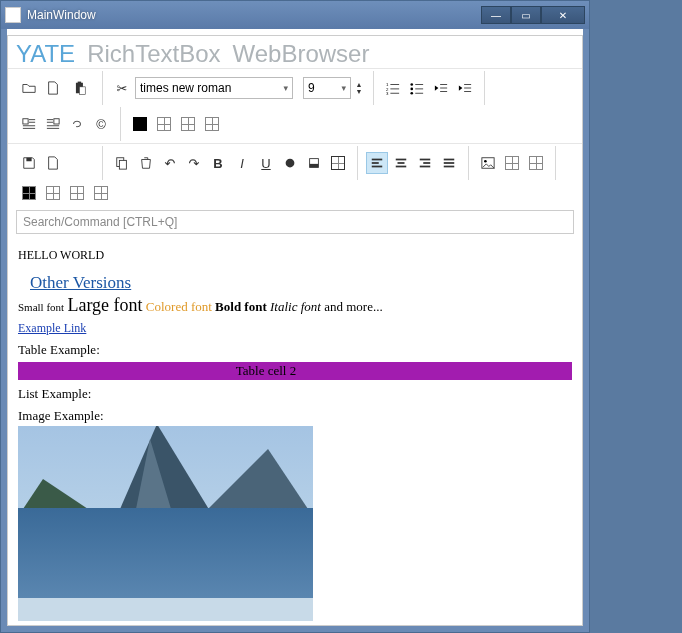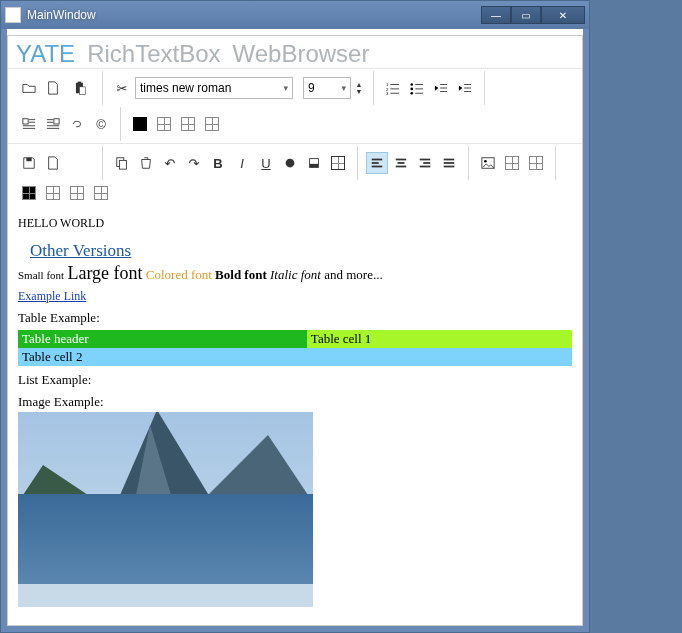--- a/index.html
+++ b/index.html
@@ -32,21 +32,21 @@
   .fontline .small { font-size:11px; }
   .fontline .large { font-size:18px; }
   .fontline .colored { color:#e09a2a; font-size:13px; }
   .fontline .bold { font-weight:bold; font-size:13px; }
   .fontline .italic { font-style:italic; font-size:13px; }
   .link { color:#1a3fb3; text-decoration:underline; font-size:12px; }
   table.ex { width:100%; border-collapse:collapse; margin:4px 0; }
   table.ex td { font-size:13px; padding:1px 4px; }
   table.ex tr.h td:first-child { background:#1fb81f; color:#fff; }
   table.ex tr.h td:last-child { background:#a6f62a; }
-  table.ex tr.r td { background:#7dd3fc; }
+  table.ex tr.r td { background:#a21caf;text-align:center; }
   ol.ex { font-size:12px; margin:4px 0 10px 0; padding-left:40px; }
   .imgex { width:295px; height:195px; position:relative; overflow:hidden; }
   .sky { position:absolute; inset:0; background:linear-gradient(#a5c4e3 0%, #b8d2e8 55%, #c8dae8 57%); }
   .mtn1 { position:absolute; bottom:42%; left:30%; width:0; height:0; border-left:50px solid transparent; border-right:70px solid transparent; border-bottom:115px solid #3a5468; }
   .mtn1b { position:absolute; bottom:42%; left:38%; width:0; height:0; border-left:20px solid transparent; border-right:30px solid transparent; border-bottom:100px solid #5a7488; }
   .mtn2 { position:absolute; bottom:42%; right:-5%; width:0; height:0; border-left:90px solid transparent; border-right:60px solid transparent; border-bottom:90px solid #4a6478; }
   .mtn3 { position:absolute; bottom:42%; left:-5%; width:0; height:0; border-left:40px solid transparent; border-right:90px solid transparent; border-bottom:60px solid #3a5a48; }
   .water { position:absolute; bottom:12%; left:0; right:0; height:46%; background:linear-gradient(#3a6a98, #5a86b0); }
   .lbl { font-size:13px; margin:6px 0 2px 0; }
   .blackbox { width:14px; height:14px; background:#000; }
@@ -306,40 +306,39 @@
           </div>
         <div class="tbtn">
             <div class="gridicon"></div>
           </div>
         <div class="tbtn">
             <div class="gridicon"></div>
           </div>
       </div>
     </div>
 
+    <div class="search">
+      <span>Search/Command [CTRL+Q]</span>
+    </div>
 
     <div class="content">
       <h4>HELLO WORLD</h4>
       <div class="otherv">Other Versions</div>
       <div class="fontline">
         <span class="small">Small font</span>
         <span class="large">Large font</span>
         <span class="colored">Colored font</span>
         <span class="bold">Bold font</span>
         <span class="italic">Italic font</span>
         <span>and more...</span>
       </div>
       <a class="link" href="#">Example Link</a>
       <div class="lbl">Table Example:</div>
       <table class="ex">
         <tbody>
-            <tr class="h">
-          <td>Table header</td>
-          <td>Table cell 1</td>
-        </tr>
         <tr class="r">
           <td>Table cell 2</td>
           <td></td>
         </tr>
       </tbody>
         </table>
       <div class="lbl">List Example:</div>
       <div class="lbl">Image Example:</div>
       <div class="imgex">
         <div class="sky"></div>

